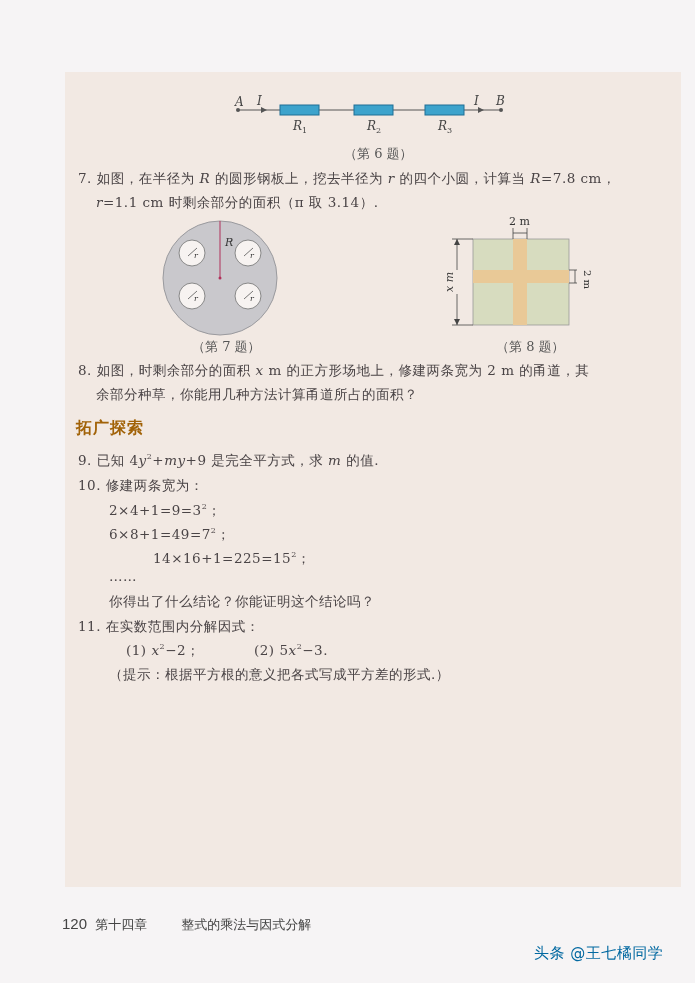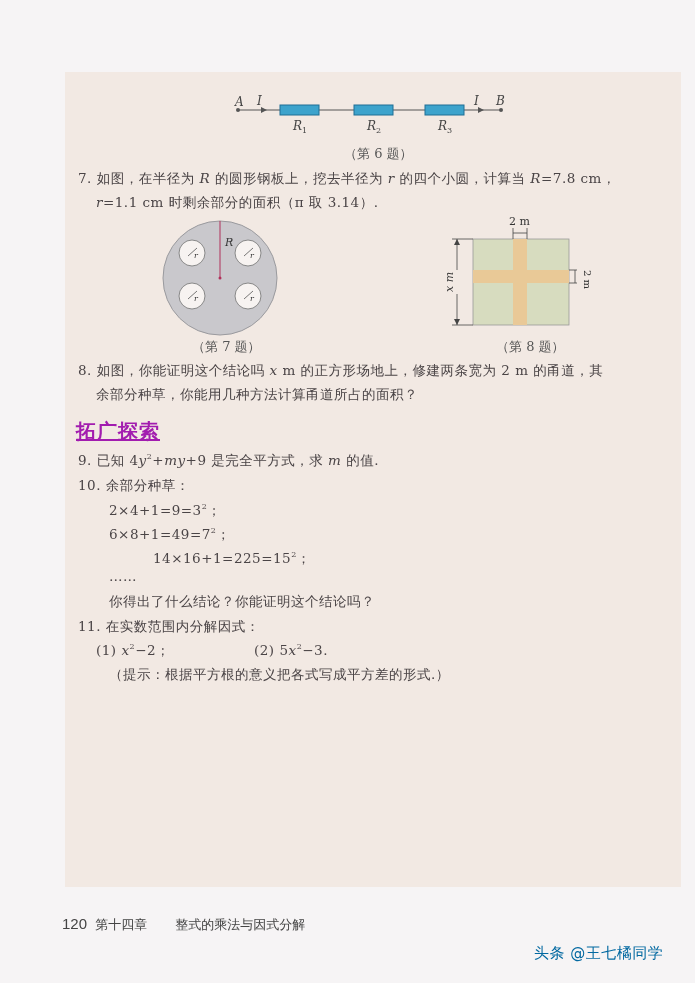--- a/index.html
+++ b/index.html
@@ -11,30 +11,30 @@
   }
   .panel {
     position: absolute; left: 65px; top: 72px; width: 616px; height: 815px;
     background: #f2e9e3;
   }
   .abs { position: absolute; }
   .line { position: absolute; font-size: 13.5px; line-height: 18px; white-space: nowrap; letter-spacing: 0.5px; }
   .cap { position: absolute; font-size: 13px; color: #555; white-space: nowrap; }
   .section {
     position: absolute; left: 76px; top: 418px; font-family: "DejaVu Sans", sans-serif;
-    font-weight: bold; font-size: 20px; color: #a21caf; letter-spacing: 1px; text-decoration: underline;
+    font-weight: bold; font-size: 16px; color: #a16207; letter-spacing: 1px;
   }
   i.v { font-style: italic; }
   sup { font-size: 8px; vertical-align: 6px; line-height: 0; }
   .footer {
     position: absolute; left: 62px; top: 915px; font-size: 13px; color: #444;
     font-family: "DejaVu Sans", sans-serif; white-space: nowrap;
   }
   .footer .pg { font-family: "Liberation Sans", sans-serif; font-size: 15px; margin-right: 4px; }
-  .footer .chap { margin-right: 24px; font-family: Liberation Serif, serif; }
+  .footer .chap { margin-right: 30px; font-family: Liberation Serif, serif; }
   .watermark {
     position: absolute; left: 534px; top: 944px; font-size: 15px; color: #0369a1;
     font-family: "DejaVu Sans", sans-serif; white-space: nowrap; letter-spacing: 0.5px;
   }
   svg text { font-family: "DejaVu Serif", "Liberation Serif", serif; }
 </style>
 </head>
 <body>
 
 <div class="panel"></div>
@@ -112,56 +112,56 @@
   <polygon points="14,35 17,29 20,35" fill="#444"></polygon>
   <polygon points="14,109 17,115 20,109" fill="#444"></polygon>
   <text x="69" y="15" font-size="11" fill="#333">2 m</text>
   <text transform="translate(144,60) rotate(90)" font-size="10" fill="#333">2 m</text>
   <text transform="translate(13,82) rotate(-90)" font-size="11" font-style="italic" fill="#333">x m</text>
 </svg>
 <div class="cap" style="left:496px;top:338px;">（第 8 题）</div>
 
 <div class="line" style="left:78px;top:361px;">
   <span>8.</span>
-  <span>如图，你能证明这个结论吗</span>
+  <span>如图，时剩余部分的面积</span>
   <i class="v">x</i>
   <span>m 的正方形场地上，修建两条宽为 2 m 的甬道，其</span>
 </div>
 <div class="line" style="left:96px;top:385px;">余部分种草，你能用几种方法计算甬道所占的面积？</div>
 
 <div class="section">拓广探索</div>
 
 <div class="line" style="left:78px;top:451px;">
   <span>9.</span>
   <span>已知 4</span><i class="v">y</i><sup>2</sup><span>+</span><i class="v">m</i><i class="v">y</i><span>+9 是完全平方式，求</span>
   <i class="v">m</i>
   <span>的值.</span>
 </div>
 
 <div class="line" style="left:78px;top:476px;">
   <span>10.</span>
-  <span>余部分种草：</span>
+  <span>修建两条宽为：</span>
 </div>
 <div class="line" style="left:109px;top:501px;">
   <span>2×4+1=9=3</span><sup>2</sup><span>；</span>
 </div>
 <div class="line" style="left:109px;top:525px;">
   <span>6×8+1=49=7</span><sup>2</sup><span>；</span>
 </div>
 <div class="line" style="left:109px;top:549px;margin-left:44px;">
   <span>14×16+1=225=15</span><sup>2</sup><span>；</span>
 </div>
 <div class="line" style="left:109px;top:567px;">……</div>
 <div class="line" style="left:109px;top:592px;">你得出了什么结论？你能证明这个结论吗？</div>
 
 <div class="line" style="left:78px;top:617px;">
   <span>11.</span>
   <span>在实数范围内分解因式：</span>
 </div>
-<div class="line" style="left:96px;top:641px;text-align:center;">
+<div class="line" style="left:126px;top:641px;text-align:center;">
   <span>(1)</span>
   <i class="v">x</i><sup>2</sup><span>−2；</span>
 </div>
 <div class="line" style="left:254px;top:641px;">
   <span>(2)</span>
   <span>5</span><i class="v">x</i><sup>2</sup><span>−3.</span>
 </div>
 <div class="line" style="left:109px;top:665px;">（提示：根据平方根的意义把各式写成平方差的形式.）</div>
 
 <div class="footer">

